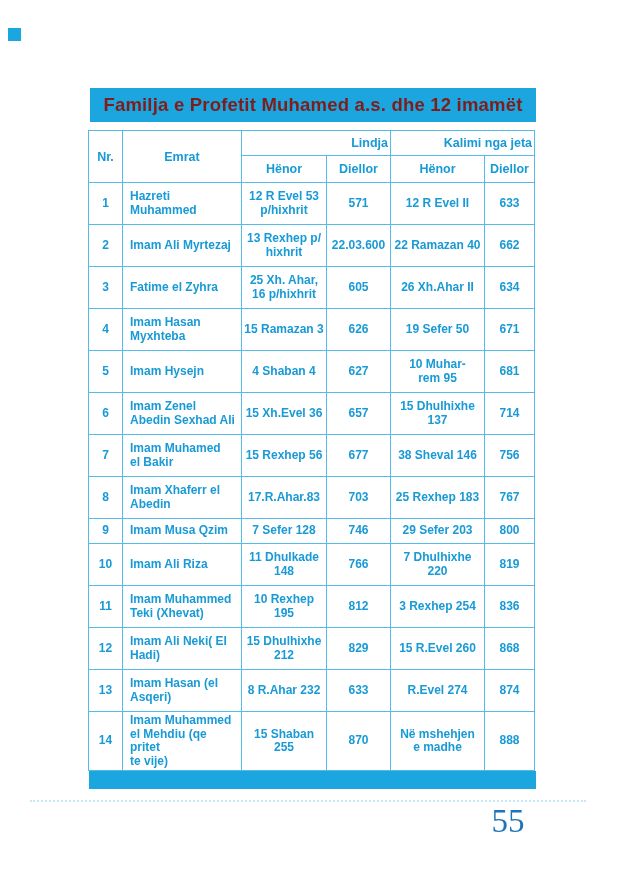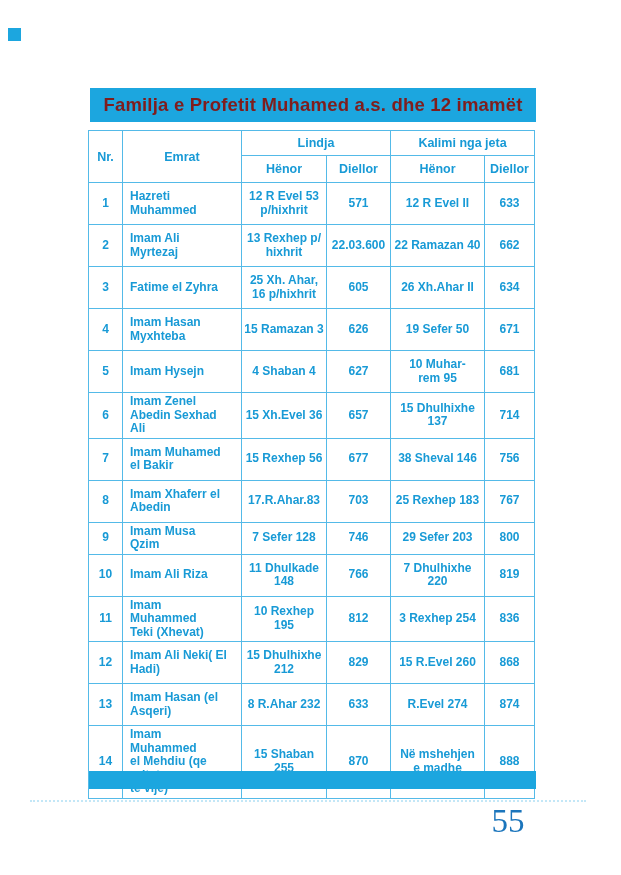--- a/index.html
+++ b/index.html
@@ -29,27 +29,27 @@
     border-collapse:collapse;table-layout:fixed;
   }
   table.main th,table.main td{
     border:1.5px solid var(--border);
     color:var(--text);font-weight:bold;vertical-align:middle;
     padding:2px 2px;overflow:hidden;
   }
   thead th{font-size:12.5px;text-align:center;}
   thead tr.grp-row{height:25px;}
   thead tr.sub-row{height:27px;margin-top:12px;}
-  th.grp{border-top:3px solid var(--gray);}
+  th.grp{border-top:3px solid var(--gray);text-align:right;}
   th.grp-kalimi{border-right:3px solid var(--gray);}
   th.h-nr,th.h-emrat{border-bottom:3px solid var(--gray);}
   tbody td{
     font-size:12px;text-align:center;line-height:13.5px;white-space:pre-line;
   }
-  tbody td.c-emrat{text-align:left;padding-left:7px;padding-right:14px;}
+  tbody td.c-emrat{text-align:left;padding-left:7px;padding-right:3px;}
   tbody tr{height:42px;}
   tbody tr:nth-child(9){height:25px;}
   tbody tr:nth-child(14){height:56px;}
   .bottom-bar{
     position:absolute;left:89px;top:771px;width:447px;height:18px;
     background:var(--accent);
   }
   .faint-line{
     position:absolute;left:30px;top:800px;width:556px;height:0;
     border-top:2px dotted rgba(84,186,232,0.35);

